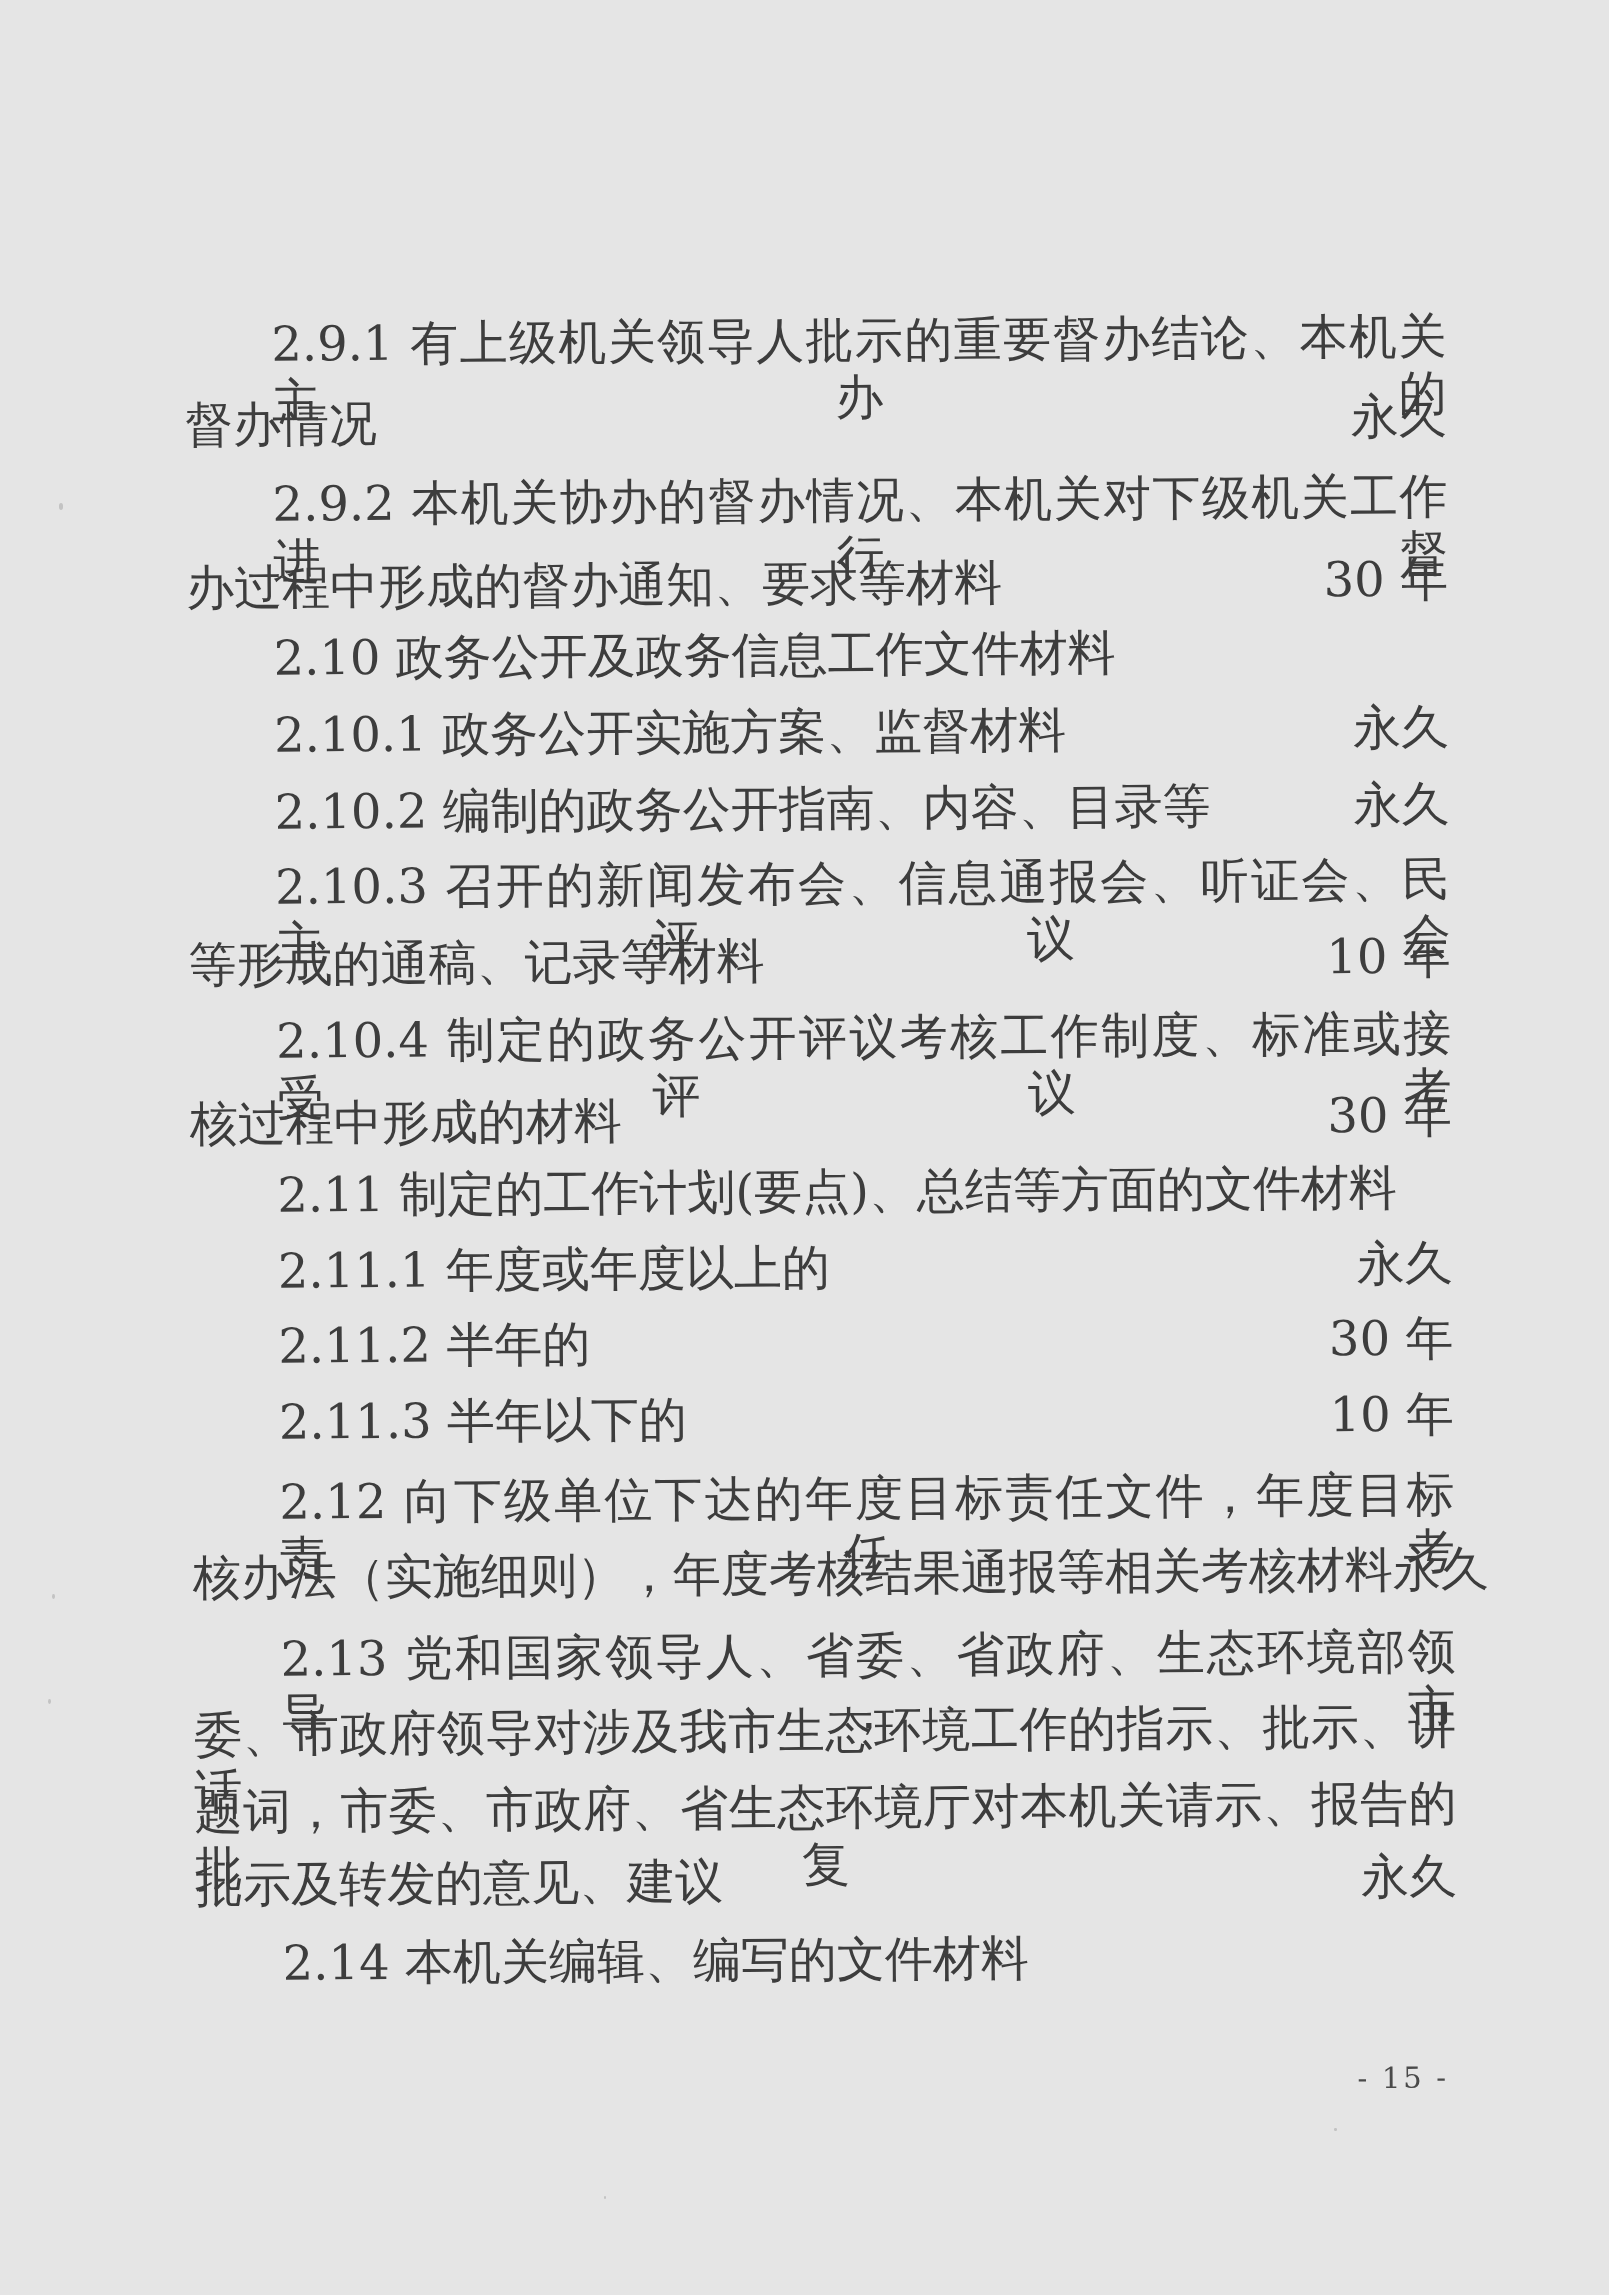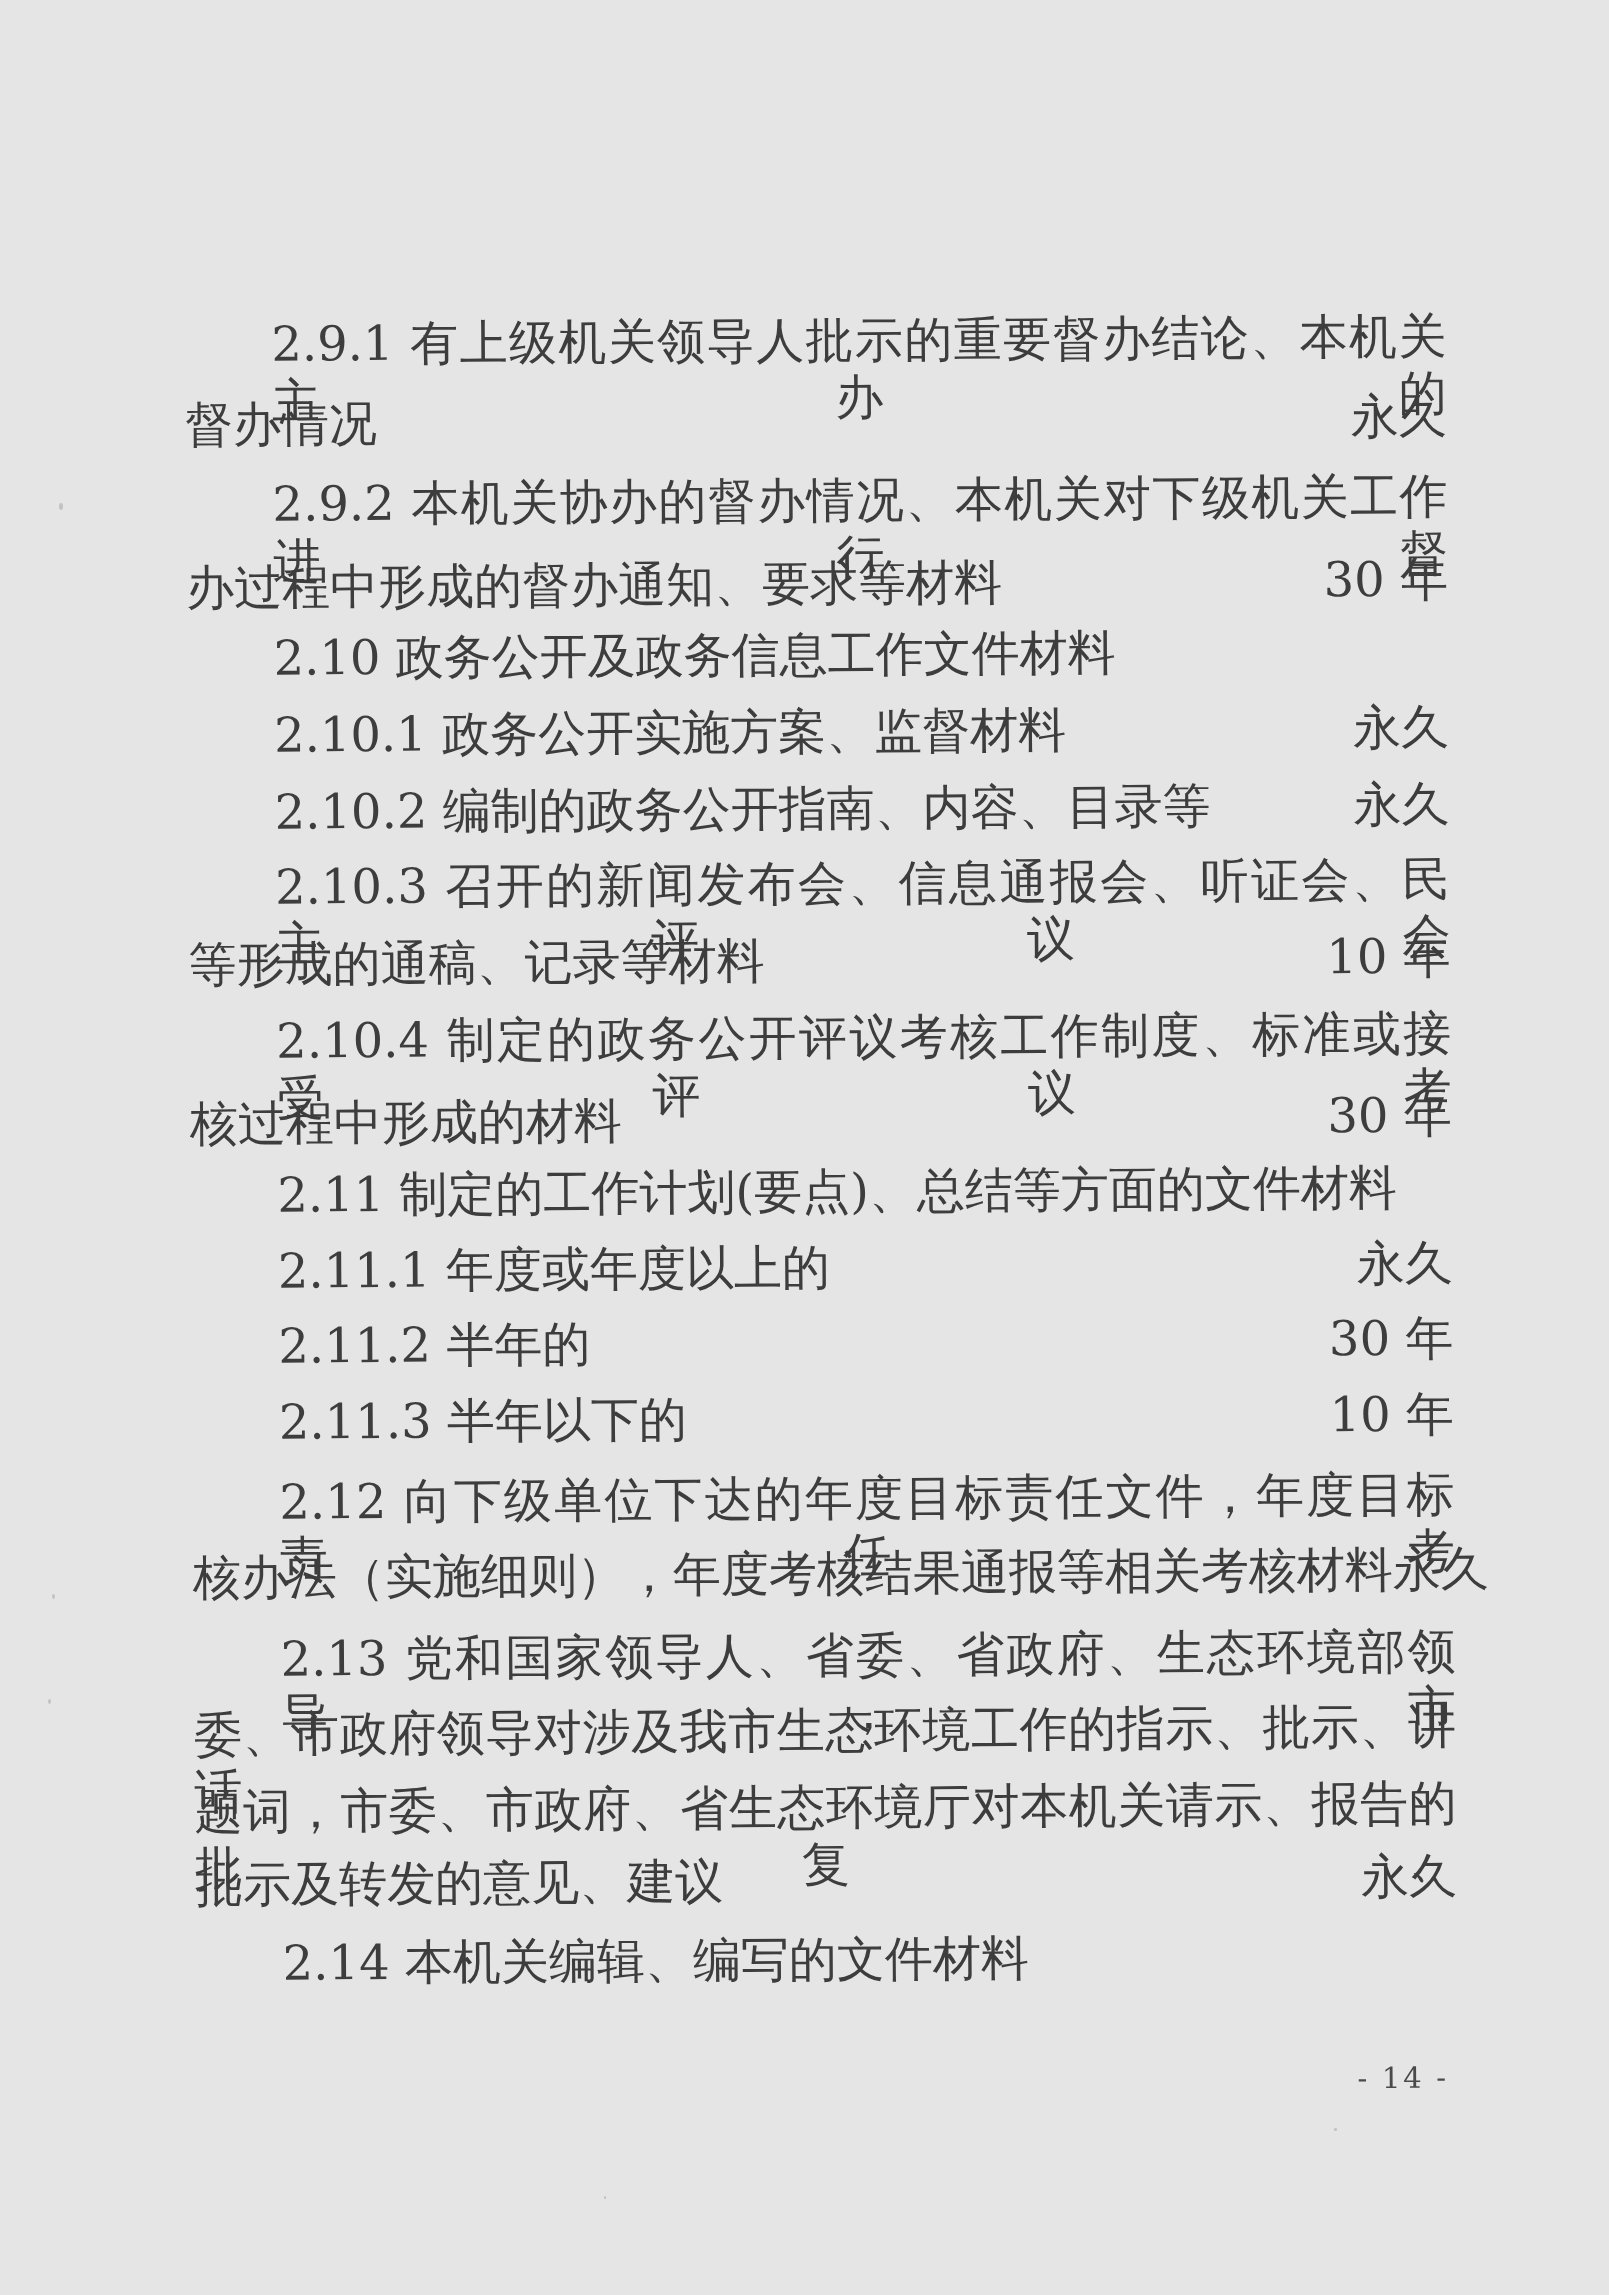--- a/index.html
+++ b/index.html
@@ -139,21 +139,21 @@
     <div class="line flush fill" style="top:1702px">委、市政府领导对涉及我市生态环境工作的指示、批示、讲话、</div>
     <div class="line flush fill" style="top:1779px">题词，市委、市政府、省生态环境厅对本机关请示、报告的批复、</div>
 
     <div class="line flush withval" style="top:1852px">
       <span>批示及转发的意见、建议</span>
       <span class="val">永久</span>
     </div>
 
     <div class="line indent" style="top:1931px">2.14 本机关编辑、编写的文件材料</div>
 
-    <div class="pagenum">- 14 -</div>
+    <div class="pagenum">- 15 -</div>
   </div>
 
   <div class="speck" style="left:59px;  top:503px;  width:4px; height:6.7px;"></div>
   <div class="speck" style="left:52px;  top:1594px; width:3.3px; height:5.3px;"></div>
   <div class="speck" style="left:48px;  top:1699px; width:3.3px; height:5.3px;"></div>
   <div class="speck" style="left:1334px;top:2128px; width:2.7px; height:2.7px;"></div>
   <div class="speck" style="left:604px; top:2196px; width:2px; height:2.7px;"></div>
 </div>
 
 

